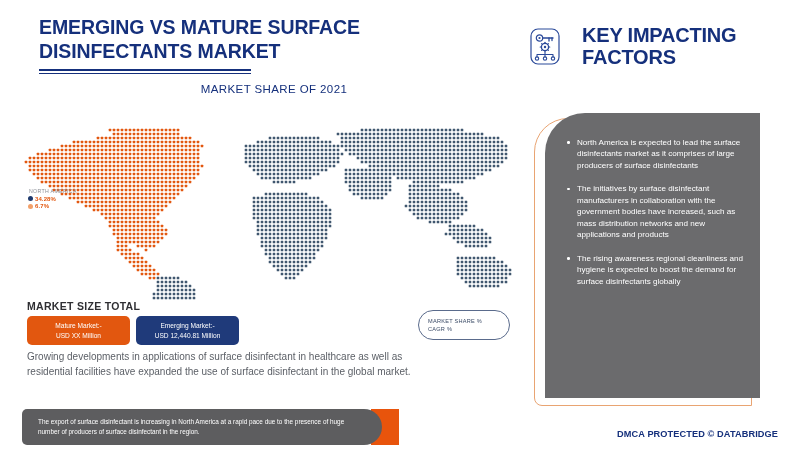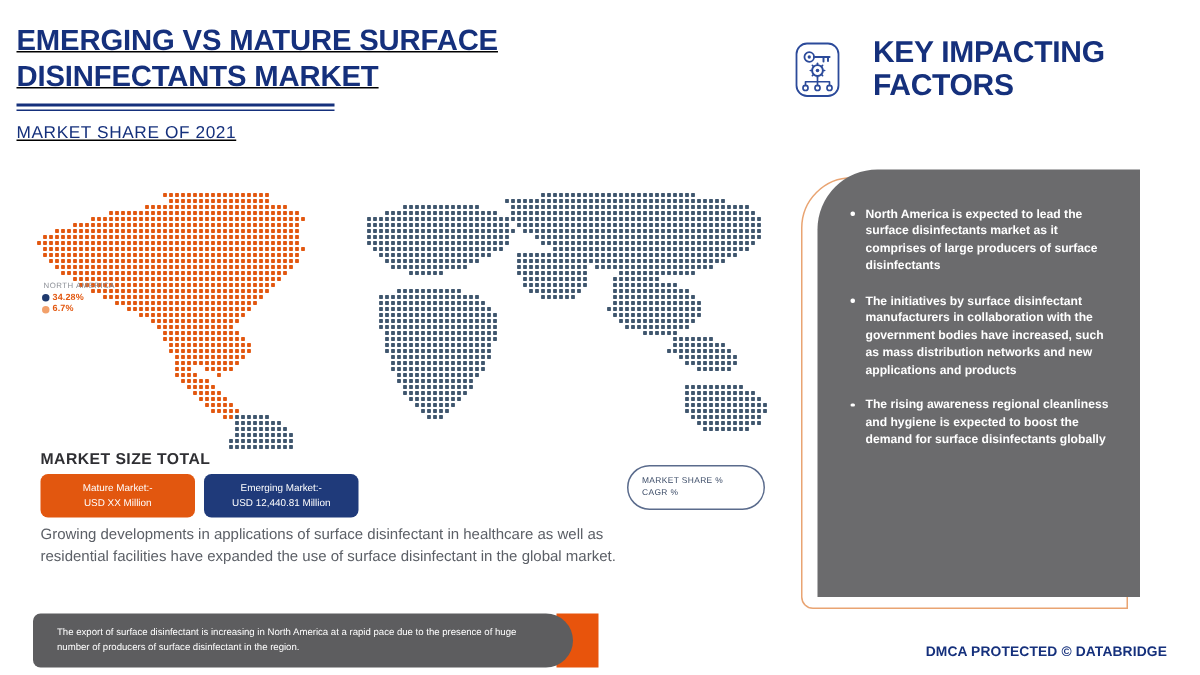--- a/index.html
+++ b/index.html
@@ -10,39 +10,40 @@
     font-family: "Liberation Sans", sans-serif;
     overflow: hidden;
   }
   #page {
     position: relative;
     width: 800px; height: 450px;
     background: #ffffff;
   }
 
   
-  #title-block { position: absolute; left: 11px; top: 16px; width: 470px; text-decoration: underline; }
+  #title-block { position: absolute; left: 39px; top: 16px; width: 470px; }
   #main-title {
     color: #15307c;
     font-size: 19.5px;
     font-weight: bold;
     line-height: 1.22;
     letter-spacing: -0.1px;
     text-transform: uppercase;
     max-width: 420px;
   }
   #title-rule { margin-top: 5px; width: 212px; }
   #title-rule .r1 { height: 2.5px; background: #15307c; }
   #title-rule .r2 { height: 1px; background: #15307c; margin-top: 2px; }
   #subtitle {
     margin-top: 9px;
     color: #15307c;
     font-size: 11.5px;
     letter-spacing: 0.4px;
     text-transform: uppercase;
+    text-align: center;
   }
 
   
   #map-wrap {
     position: absolute;
     left: 8px; top: 100px;
     width: 520px; height: 205px;
   }
   #map-svg { display: block; width: 520px; height: 205px; }
 
@@ -181,21 +182,20 @@
     border-radius: 34px 0 0 8px;
   }
   #factors-card {
     position: absolute;
     left: 545px; top: 113px;
     width: 215px; height: 285px;
     background: #6b6b6d;
     border-radius: 40px 0 0 0;
     padding: 24px 16px 10px 22px;
     overflow: hidden;
-    font-weight: bold;
   }
   #factors-card ul { list-style: none; }
   #factors-card li {
     position: relative;
     color: #ffffff;
     font-size: 8.1px;
     line-height: 1.42;
     padding-left: 10px;
     margin-bottom: 12px;
   }

